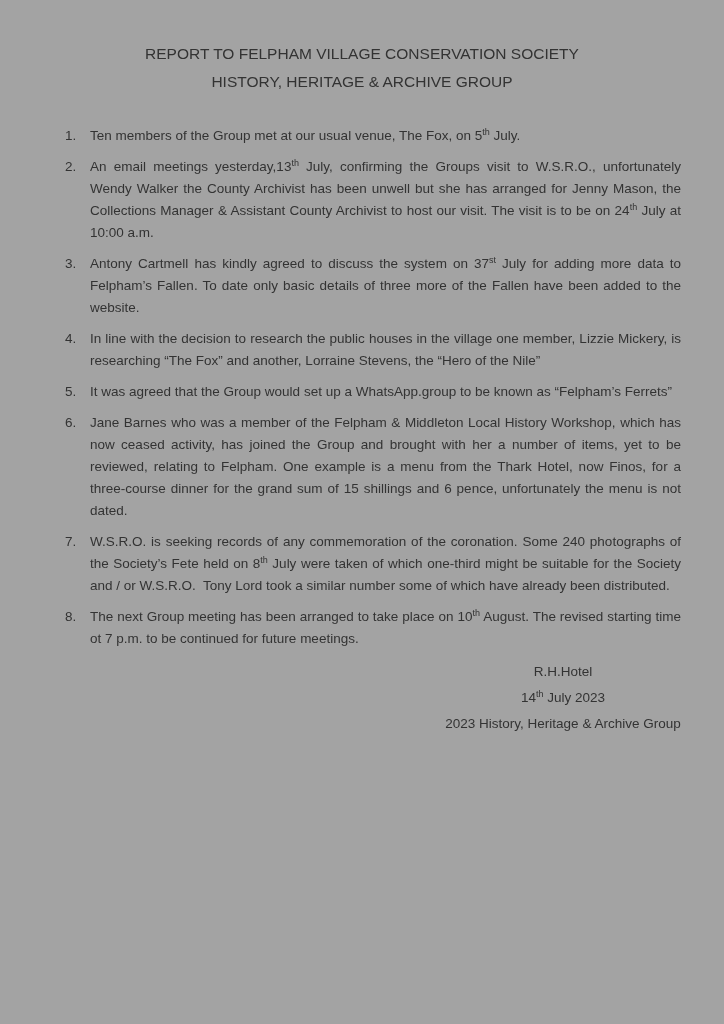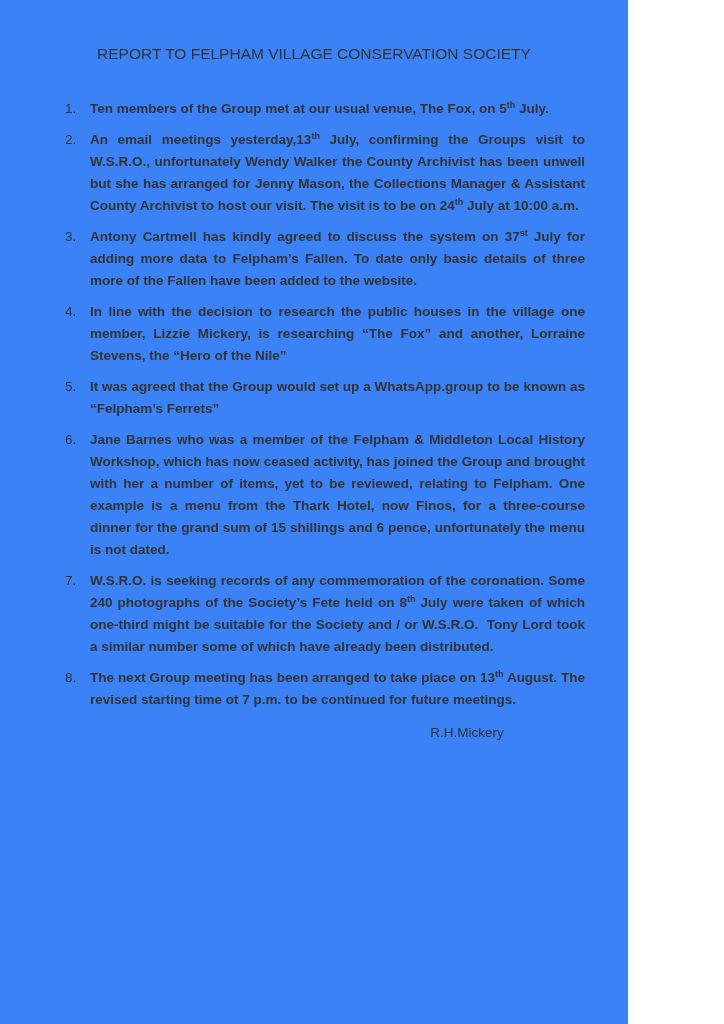--- a/index.html
+++ b/index.html
@@ -5,23 +5,23 @@
   html, body { margin: 0; padding: 0; }
   body {
     width: 724px;
     height: 1024px;
     background: #ffffff;
     font-family: "Liberation Sans", sans-serif;
     color: #333333;
   }
   .page {
     position: relative;
-    width: 628px;
+    width: 724px;
     height: 1024px;
-    background: #3b82f6;
+    background: #a3a3a3;
     overflow: hidden;
   }
   .doc-header {
     padding-top: 40px;
     text-align: center;
     font-size: 15.5px;
     line-height: 27.5px;
     color: #333333;
   }
   .items {
@@ -33,41 +33,41 @@
     margin-bottom: 9px;
     font-size: 13.5px;
     line-height: 22px;
   }
   .item .num {
     flex: 0 0 25px;
   }
   .item .txt {
     flex: 1;
     text-align: justify;
-    font-weight: bold;
   }
   sup {
     font-size: 9px;
     vertical-align: super;
     line-height: 0;
   }
   .signature {
     width: 240px;
     margin: 0 41px 0 auto;
     text-align: center;
     font-size: 13.5px;
     line-height: 26px;
   }
 </style>
 </head>
 <body>
 
 <div class="page">
   <div class="doc-header">
     <div>REPORT TO FELPHAM VILLAGE CONSERVATION SOCIETY</div>
+    <div>HISTORY, HERITAGE &amp; ARCHIVE GROUP</div>
   </div>
 
   <div class="items" id="items">
       <div class="item">
         <span class="num">1.</span>
         <div class="txt"><span>Ten members of the Group met at our usual venue, The Fox, on 5</span><sup>th</sup><span> July.</span></div>
       </div>
       <div class="item">
         <span class="num">2.</span>
         <div class="txt"><span>An email meetings yesterday,13</span><sup>th</sup><span> July, confirming the Groups visit to W.S.R.O., unfortunately Wendy Walker the County Archivist has been unwell but she has arranged for Jenny Mason, the Collections Manager &amp; Assistant County Archivist to host our visit. The visit is to be on 24</span><sup>th</sup><span> July at 10:00 a.m.</span></div>
@@ -87,20 +87,22 @@
       <div class="item">
         <span class="num">6.</span>
         <div class="txt"><span>Jane Barnes who was a member of the Felpham &amp; Middleton Local History Workshop, which has now ceased activity, has joined the Group and brought with her a number of items, yet to be reviewed, relating to Felpham. One example is a menu from the Thark Hotel, now Finos, for a three-course dinner for the grand sum of 15 shillings and 6 pence, unfortunately the menu is not dated.</span></div>
       </div>
       <div class="item">
         <span class="num">7.</span>
         <div class="txt"><span>W.S.R.O. is seeking records of any commemoration of the coronation. Some 240 photographs of the Society’s Fete held on 8</span><sup>th</sup><span> July were taken of which one-third might be suitable for the Society and / or W.S.R.O.&nbsp; Tony Lord took a similar number some of which have already been distributed.</span></div>
       </div>
       <div class="item">
         <span class="num">8.</span>
-        <div class="txt"><span>The next Group meeting has been arranged to take place on 13</span><sup>th</sup><span> August. The revised starting time ot 7 p.m. to be continued for future meetings.</span></div>
+        <div class="txt"><span>The next Group meeting has been arranged to take place on 10</span><sup>th</sup><span> August. The revised starting time ot 7 p.m. to be continued for future meetings.</span></div>
       </div>
     </div>
 
   <div class="signature" id="signature">
-      <div><span>R.H.Mickery</span></div>
+      <div><span>R.H.Hotel</span></div>
+      <div><span>14</span><sup>th</sup><span> July 2023</span></div>
+      <div><span>2023 History, Heritage &amp; Archive Group</span></div>
     </div>
 </div>
 
 </body></html>

